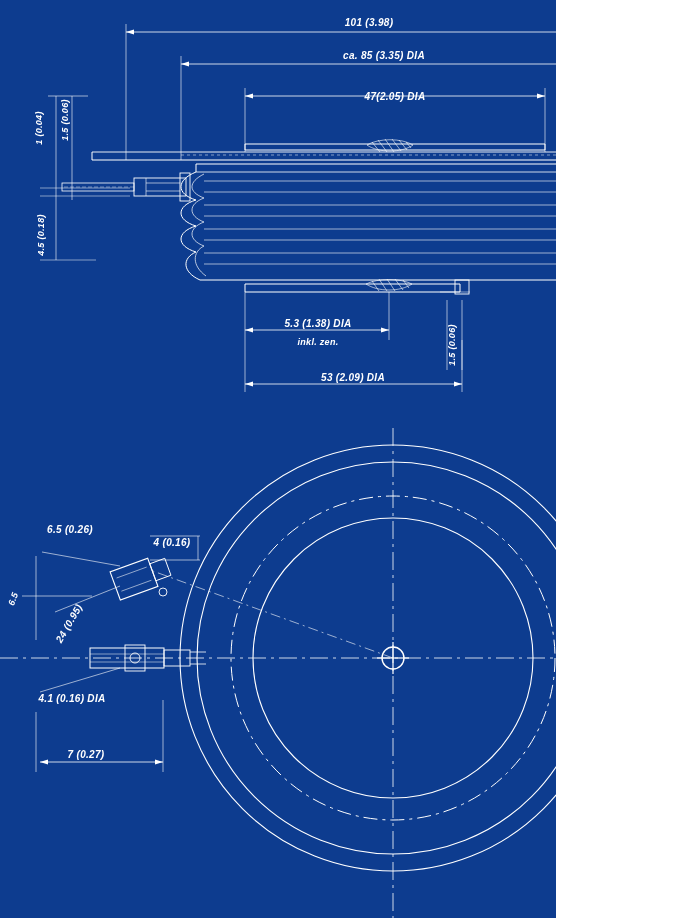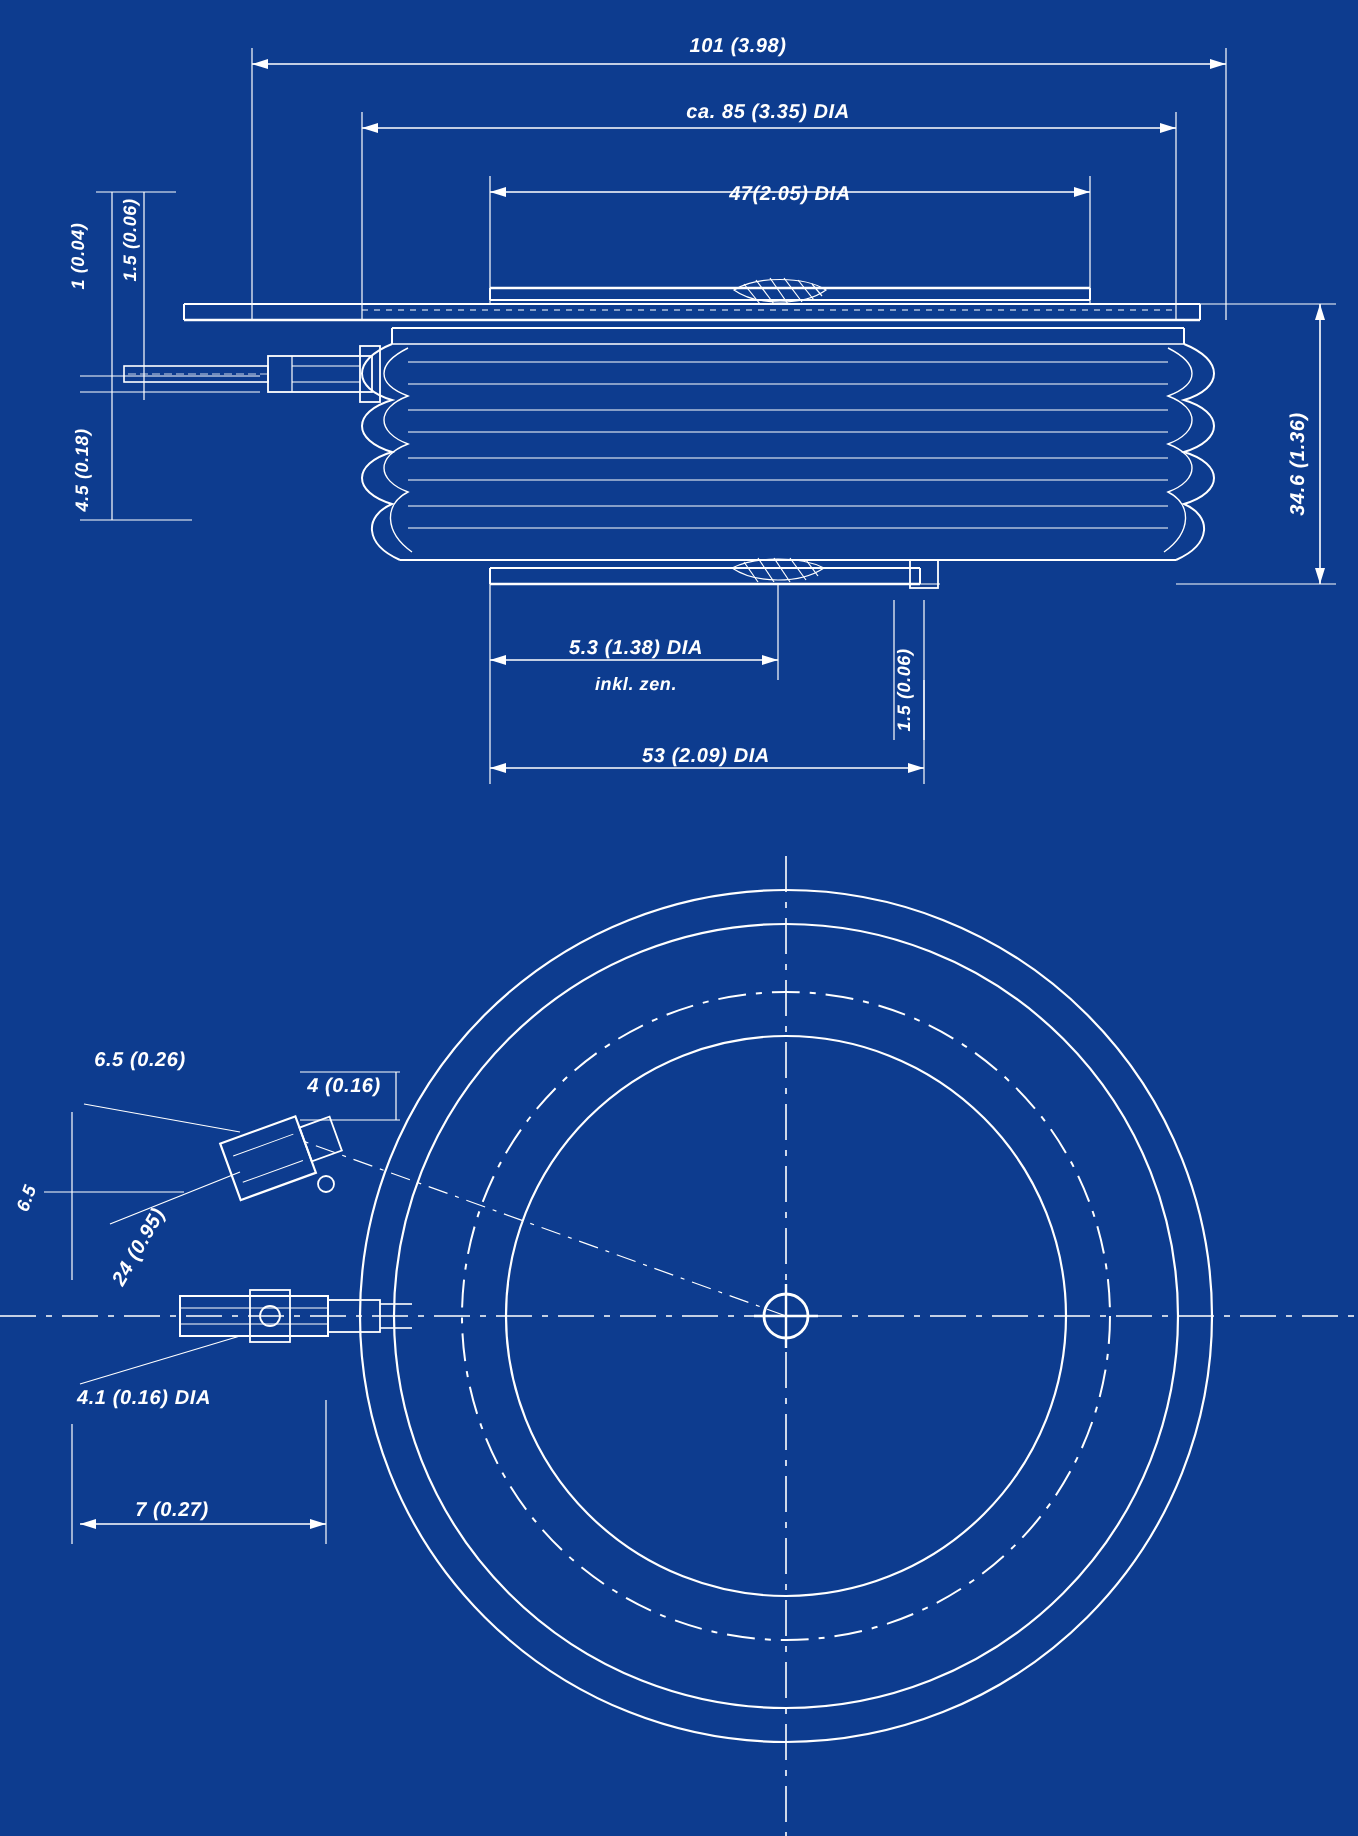--- a/index.html
+++ b/index.html
@@ -2,21 +2,21 @@
 <html><head>
 <meta charset="utf-8">
 <style>
   html, body {
     margin: 0;
     padding: 0;
     background: #ffffff;
   }
   #sheet {
     position: relative;
-    width: 679px;
+    width: 556px;
     height: 918px;
     background: #0d3c8f;
     overflow: hidden;
     font-family: "Liberation Sans", sans-serif;
   }
   #sheet svg {
     position: absolute;
     left: 0;
     top: 0;
   }

